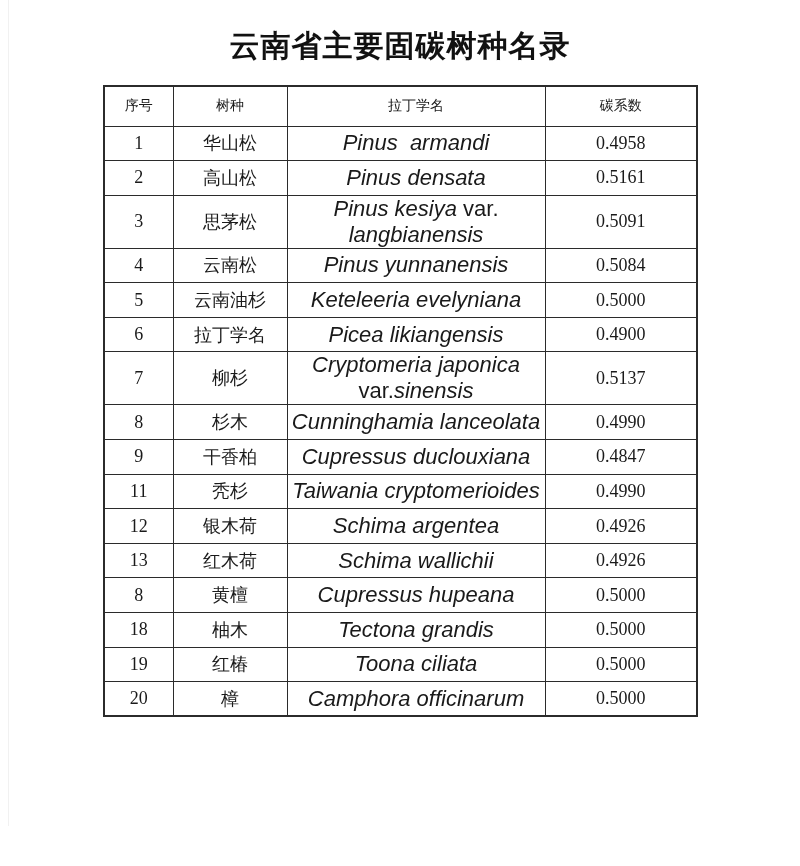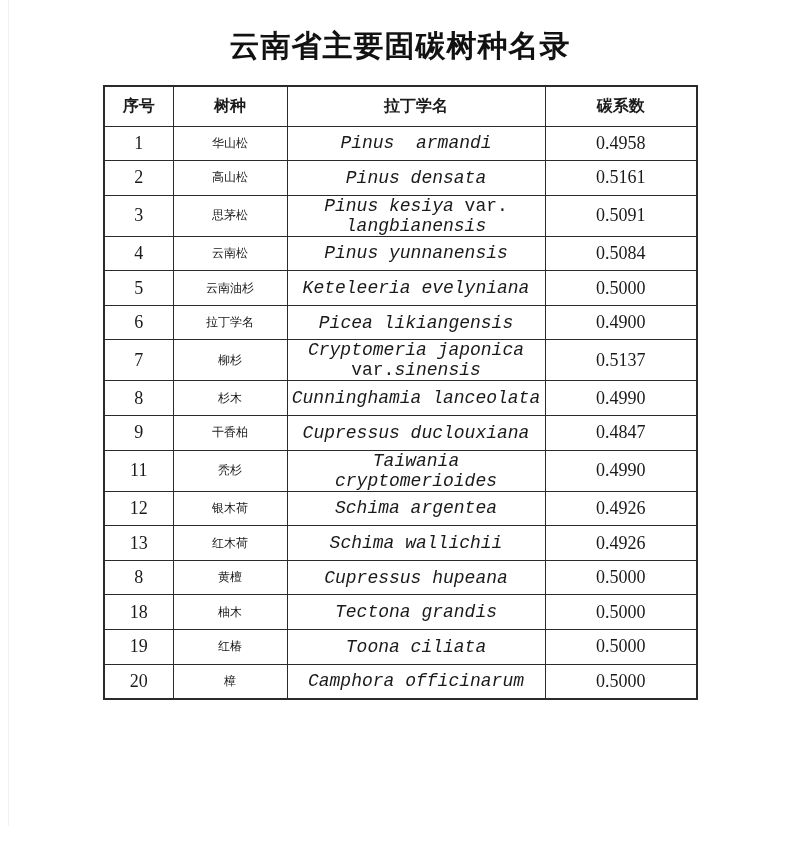--- a/index.html
+++ b/index.html
@@ -29,28 +29,28 @@
     border:2px solid #2b2b2b;
   }
   table.species th, table.species td {
     border:1px solid #2b2b2b;
     text-align:center; vertical-align:middle;
     padding:0 2px; overflow:hidden;
   }
   table.species thead tr { height:40px; }
   table.species tbody tr { height:34.6px; }
   th.hdr {
-    font-weight:700; font-size:16px; color:#1a1a1a;
+    font-weight:400; font-size:14px; color:#1a1a1a;
     font-family:"Liberation Sans", sans-serif;
   }
-  td.cn { font-size:12px; font-family:"Liberation Sans", sans-serif; }
+  td.cn { font-size:18px; font-family:"Liberation Sans", sans-serif; }
   td.serif, th.serif { font-family:"Liberation Serif", serif; font-size:18px; }
   td.latin {
-    font-family:Liberation Mono, monospace;
-    font-style:italic; font-size:18px;
+    font-family:Liberation Sans, sans-serif;
+    font-style:italic; font-size:22px;
     white-space:pre-wrap;
   }
   td.latin .upright { font-style:normal; }
   .corner-mark {
     position:absolute; width:24px; height:22px;
     border-top:2px solid #e4e4e4;
   }
   .corner-mark.left  { left:106px; top:845px; border-left:2px solid #e4e4e4; }
   .corner-mark.right { left:673px; top:844px; border-right:2px solid #e4e4e4; }
 </style>

